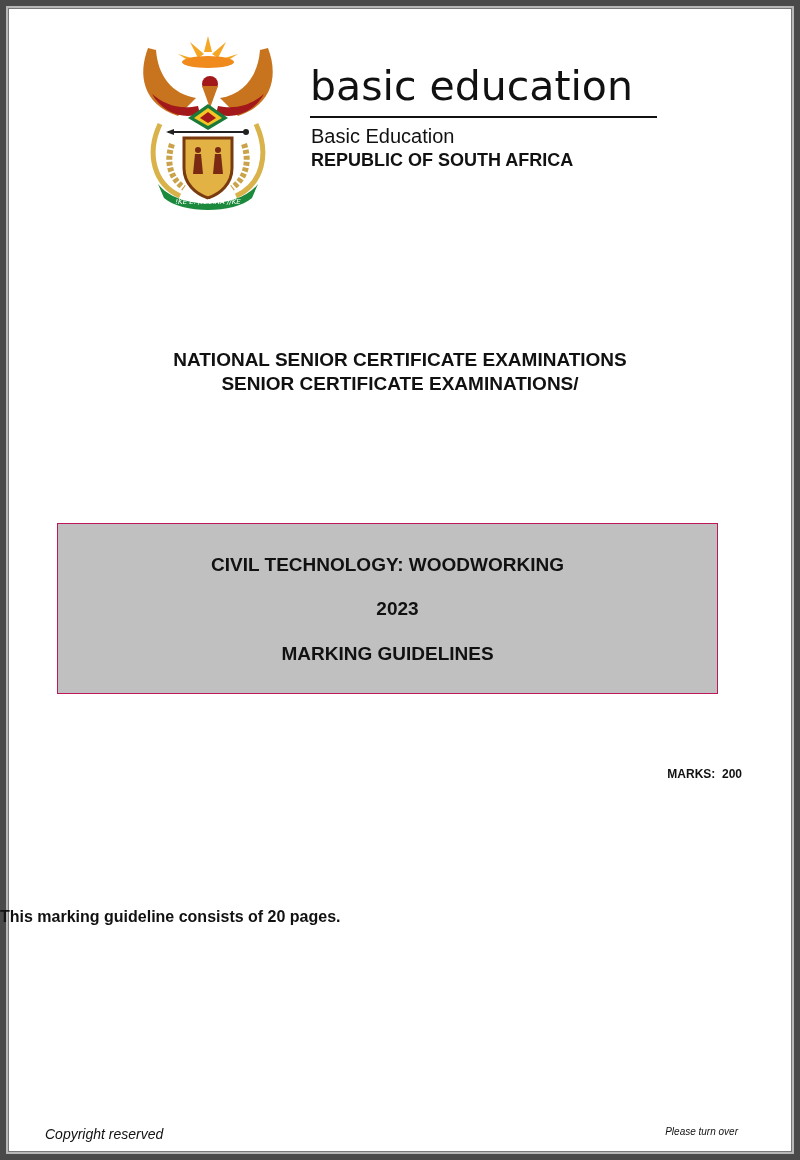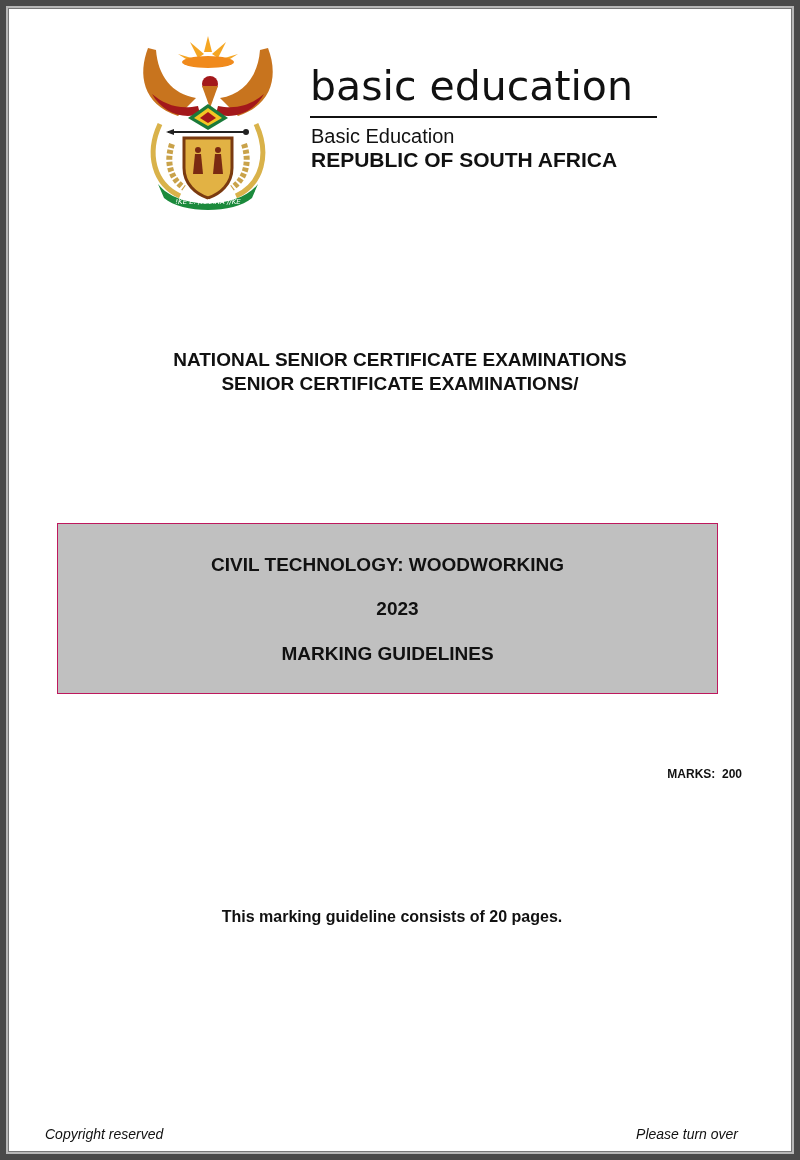--- a/index.html
+++ b/index.html
@@ -32,44 +32,44 @@
     font-size: 41px; line-height: 48px; color: #111; letter-spacing: 0px;
     font-weight: normal;
   }
   .brand-rule {
     position: absolute; left: 310px; top: 116px; width: 347px; height: 2px; background: #111;
   }
   .brand-sub {
     position: absolute; left: 311px; top: 124px;
     font-size: 20px; line-height: 24px; color: #111;
   }
-  .brand-sub .country { font-weight: bold; font-size: 21px; }
+  .brand-sub .country { font-weight: bold; font-size: 18px; }
   .exam-title {
     position: absolute; left: 0; width: 800px; top: 348px;
     text-align: center; font-weight: bold; font-size: 19px; line-height: 24px;
   }
   .subject-box {
     position: absolute; left: 57px; top: 523px; width: 659px; height: 169px;
     background: #c0c0c0; border: 1px solid #be185d;
     text-align: center; font-weight: bold; font-size: 19px;
   }
   .subject-box .line { position: absolute; left: 0; width: 100%; }
   .marks {
     position: absolute; right: 58px; top: 767px;
     font-weight: bold; font-size: 12px; white-space: pre;
   }
   .pages-note {
-    position: absolute; left: 0; width: 784px; top: 908px; text-align: center;
+    position: absolute; left: 0; width: 784px; top: 908px; text-align: left;
     font-weight: bold; font-size: 16px;
   }
   .footer-left {
     position: absolute; left: 45px; top: 1126px; font-style: italic; font-size: 14px;
   }
   .footer-right {
-    position: absolute; right: 62px; top: 1126px; font-style: italic; font-size: 14px;
+    position: absolute; right: 62px; top: 1126px; font-style: italic; font-size: 10px;
   }
 </style>
 </head>
 <body>
 
 <div class="frame-outer"></div>
 <div class="frame-inner"></div>
 <div class="frame-inner2"></div>
 
 <svg class="crest" viewBox="0 0 140 176">

